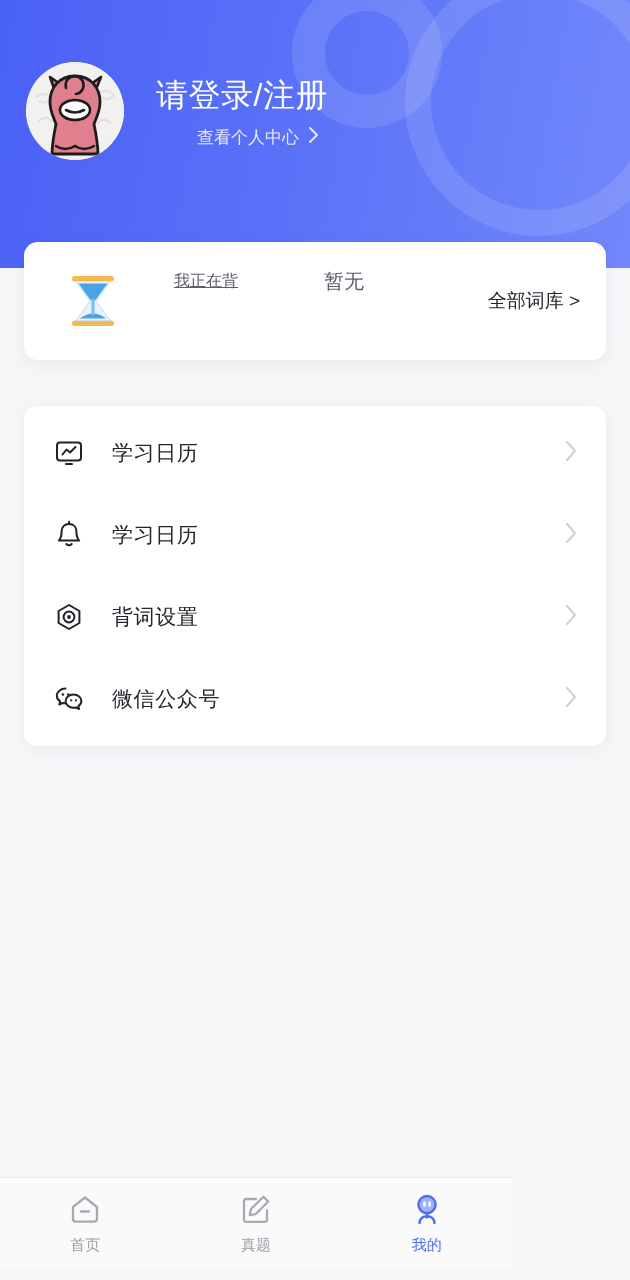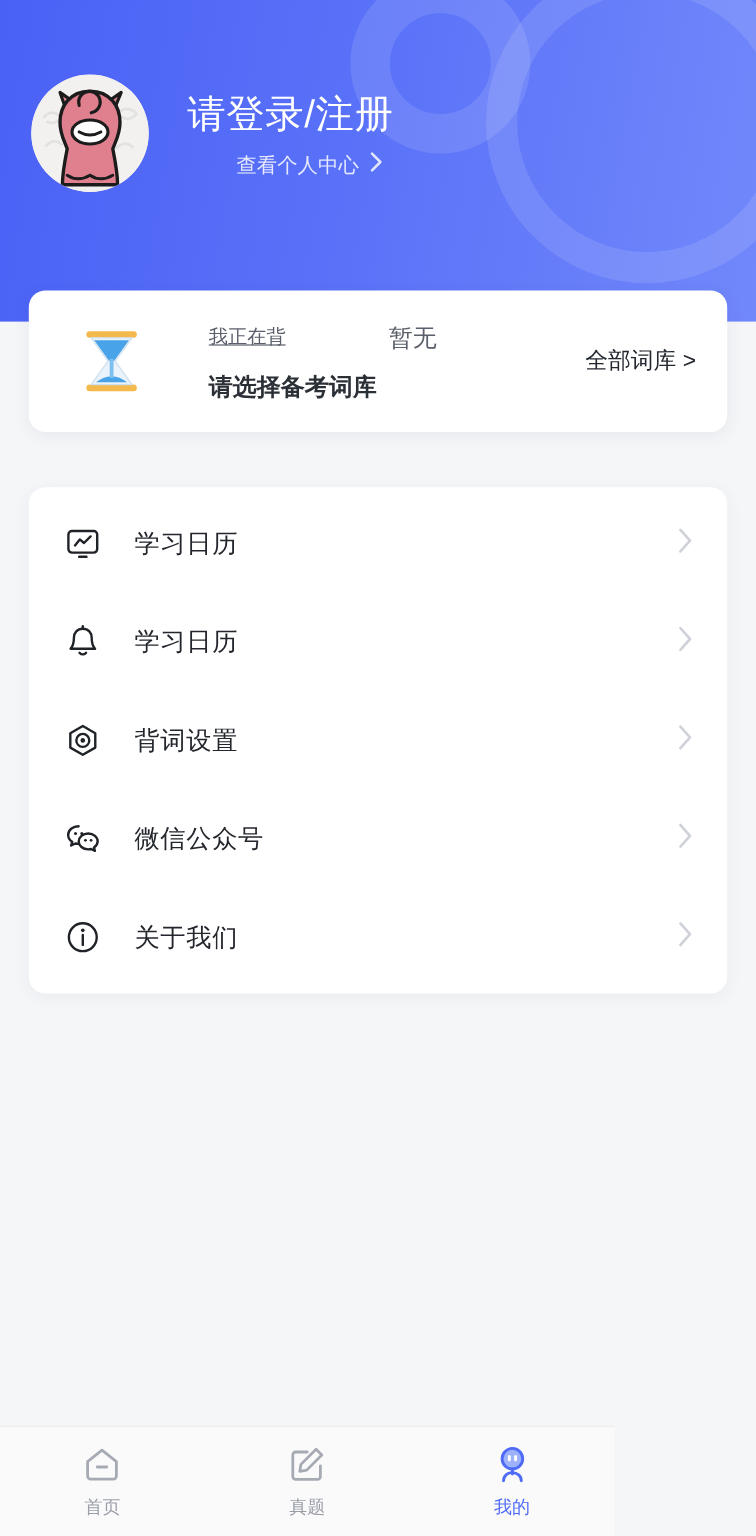--- a/index.html
+++ b/index.html
@@ -70,21 +70,21 @@
   .menu-row {
     position:relative; height:82px; display:flex; align-items:center;
     padding:0 16px 0 28px; cursor:pointer;
   }
   .menu-icon { width:34px; height:34px; flex:0 0 34px; display:flex; align-items:center; justify-content:center; }
   .menu-label { margin-left:26px; font-size:21px; color:#23262c; letter-spacing:0.6px; }
   .menu-chev { position:absolute; right:28px; top:50%; transform:translateY(-50%); }
 
   
   .tabbar {
-    position:absolute; left:0; bottom:0; width:512px; height:92px;
+    position:absolute; left:0; bottom:11px; width:512px; height:92px;
     background:#fafafb; border-top:1px solid #ececee;
     display:flex;
   }
   .tab {
     flex:1; display:flex; flex-direction:column;
     align-items:center; justify-content:center; gap:8px; cursor:pointer;
   }
   .tab-ico { height:36px; display:flex; align-items:center; justify-content:center; }
   .tab-lbl { font-size:15px; color:#9a9ea8; }
   .tab.active .tab-lbl { color:#4f6bf6;text-align:right; }
@@ -142,21 +142,20 @@
         <rect x="27.4" y="27" width="3.2" height="16" fill="#7cc0f0"></rect>
         <path d="M12 9.5 L46 9.5 L32 29 L46 48.5 L12 48.5 L26 29 Z" fill="none" stroke="#cfe0f0" stroke-width="1.1"></path>
       </svg>
     </div>
 
     <div class="wb-texts">
       <div class="wb-row1">
         <span class="wb-label">我正在背</span>
         <span class="wb-value">暂无</span>
       </div>
-      <div class="wb-main">请选择备考词库</div>
     </div>
 
     <div class="wb-all">全部词库 &gt;</div>
   </div>
 
   <div class="menu-card">
 
     <div class="menu-row">
       <span class="menu-icon">
         <svg width="30" height="30" viewBox="0 0 30 30" fill="none">
@@ -217,35 +216,20 @@
         </svg>
       </span>
       <span class="menu-label">微信公众号</span>
       <span class="menu-chev">
         <svg width="14" height="24" viewBox="0 0 14 24" fill="none">
             <path d="M3 3 L11 12 L3 21" stroke="#cfd2d8" stroke-width="2.2" stroke-linecap="round" stroke-linejoin="round"></path>
           </svg>
       </span>
     </div>
 
-    <div class="menu-row">
-      <span class="menu-icon">
-        <svg width="30" height="30" viewBox="0 0 30 30" fill="none">
-          <circle cx="15" cy="15" r="11.6" stroke="#1f2227" stroke-width="2"></circle>
-          <circle cx="15" cy="9.3" r="1.5" fill="#1f2227"></circle>
-          <path d="M15 13.2 L15 21.4" stroke="#1f2227" stroke-width="2" stroke-linecap="round"></path>
-        </svg>
-      </span>
-      <span class="menu-label">关于我们</span>
-      <span class="menu-chev">
-        <svg width="14" height="24" viewBox="0 0 14 24" fill="none">
-            <path d="M3 3 L11 12 L3 21" stroke="#cfd2d8" stroke-width="2.2" stroke-linecap="round" stroke-linejoin="round"></path>
-          </svg>
-      </span>
-    </div>
 
   </div>
 
   <div class="tabbar">
 
     <div class="tab">
       <span class="tab-ico">
         <svg width="34" height="34" viewBox="0 0 34 34" fill="none">
           <path d="M5 14 L17 4.5 L29 14 L29 26 a2.6 2.6 0 0 1 -2.6 2.6 L7.6 28.6 A2.6 2.6 0 0 1 5 26 Z" stroke="#a6aab3" stroke-width="2.3" stroke-linejoin="round"></path>
           <path d="M13 18.5 L21 18.5" stroke="#a6aab3" stroke-width="2.3" stroke-linecap="round"></path>

